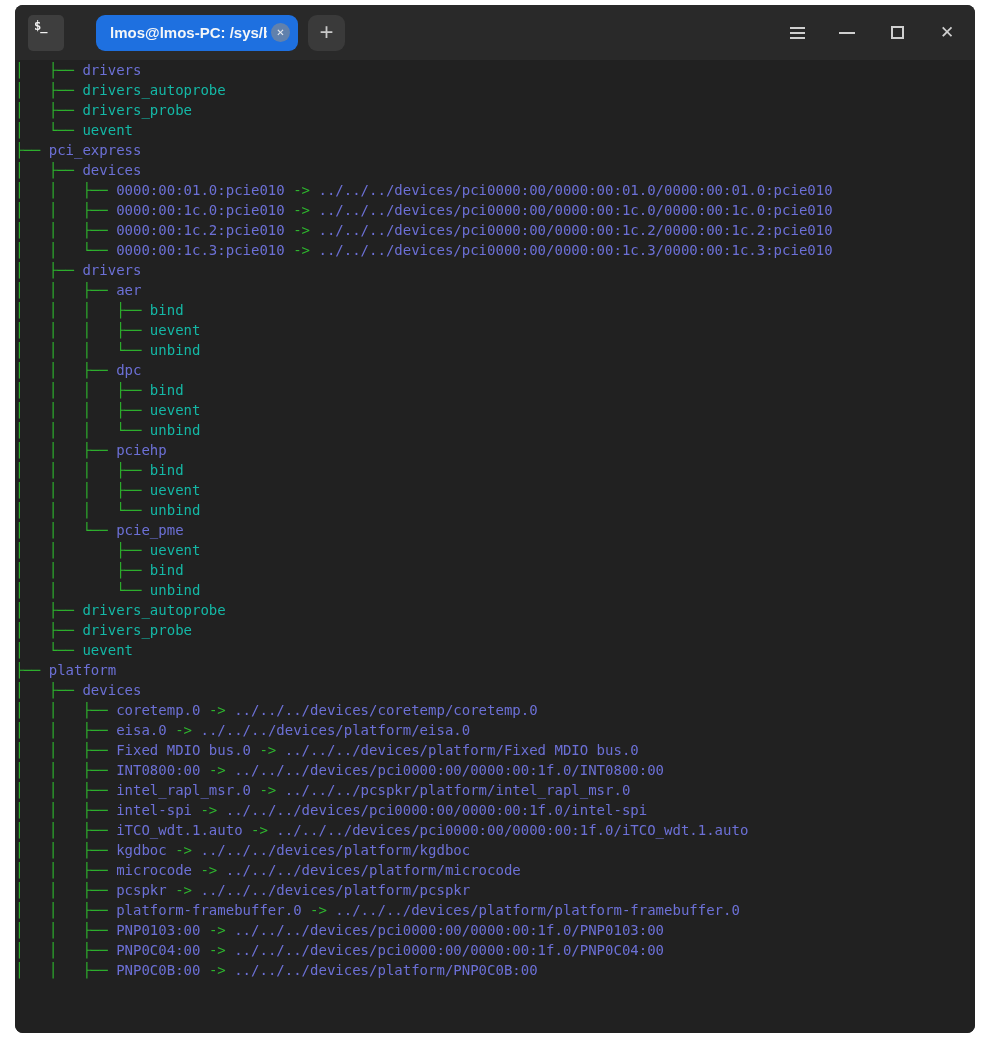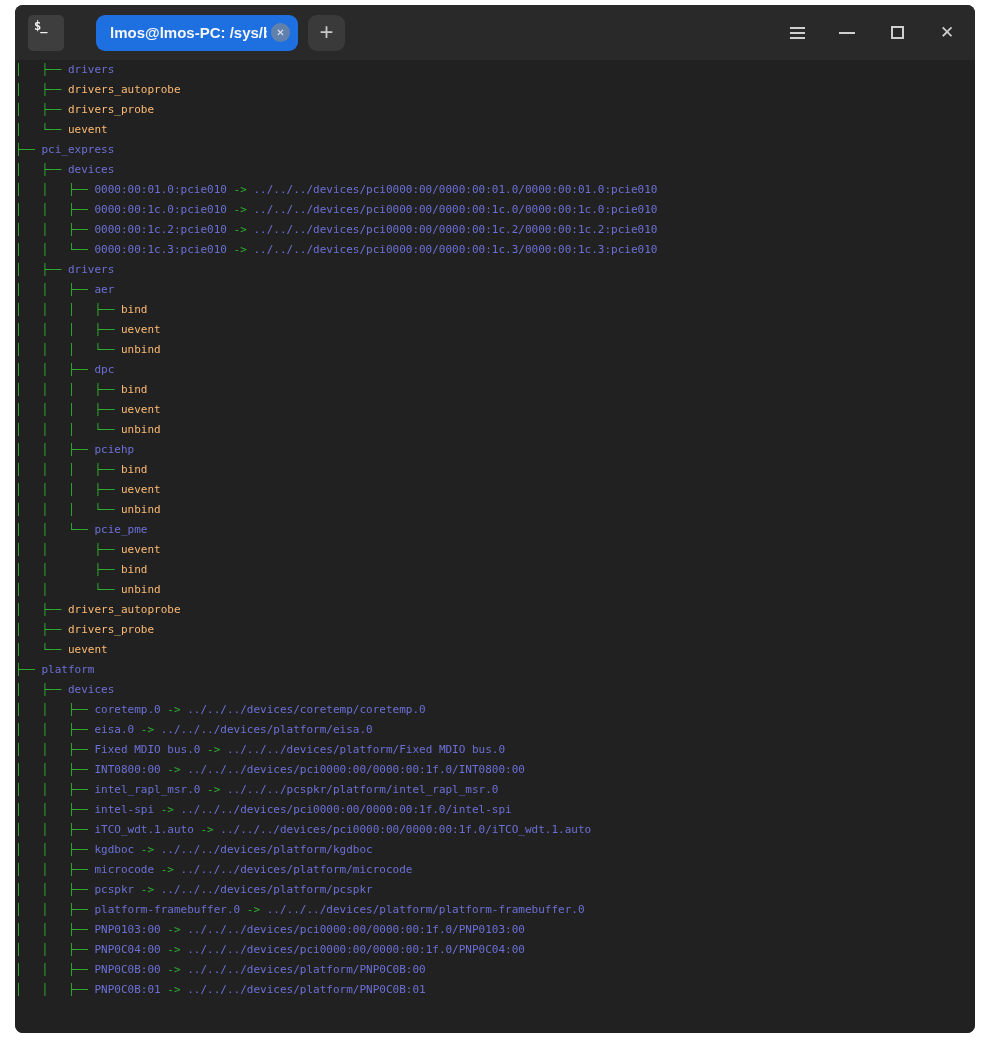--- a/index.html
+++ b/index.html
@@ -47,26 +47,26 @@
   .menu-lines{display:flex;flex-direction:column;gap:3px;width:15px;}
   .menu-lines i{display:block;height:2px;background:#cfcfcf;}
   .min-line{width:16px;height:2px;background:#cfcfcf;}
   .max-box{width:13px;height:13px;border:2px solid #cfcfcf;}
   .close-x{color:#cfcfcf;font-size:17px;line-height:1;font-weight:400;}
   
   .terminal{
     position:absolute;left:0;top:55px;right:0;bottom:0;
     background:#212121;
     font-family:"DejaVu Sans Mono",monospace;
-    font-size:11px;line-height:20px;color:#2eb52e;
+    font-size:14px;line-height:20px;color:#2eb52e;
     overflow:hidden;
   }
   .trow{height:20px;white-space:pre;}
   .pfx,.arw{color:#2eb52e;}
-  .nm.file{color:#fdba74;}
+  .nm.file{color:#14b8a6;}
   .nm.dir,.nm.link,.tgt{color:#6c70d6;}
 </style>
 </head>
 <body>
 
 <div class="window">
 
   <div class="titlebar">
     <div class="app-icon">
       <span>$_</span>
@@ -143,16 +143,15 @@
       <div class="trow"><span class="pfx">│   │   ├── </span><span class="nm link">intel_rapl_msr.0</span><span class="arw"> -&gt; </span><span class="tgt">../../../pcspkr/platform/intel_rapl_msr.0</span></div>
       <div class="trow"><span class="pfx">│   │   ├── </span><span class="nm link">intel-spi</span><span class="arw"> -&gt; </span><span class="tgt">../../../devices/pci0000:00/0000:00:1f.0/intel-spi</span></div>
       <div class="trow"><span class="pfx">│   │   ├── </span><span class="nm link">iTCO_wdt.1.auto</span><span class="arw"> -&gt; </span><span class="tgt">../../../devices/pci0000:00/0000:00:1f.0/iTCO_wdt.1.auto</span></div>
       <div class="trow"><span class="pfx">│   │   ├── </span><span class="nm link">kgdboc</span><span class="arw"> -&gt; </span><span class="tgt">../../../devices/platform/kgdboc</span></div>
       <div class="trow"><span class="pfx">│   │   ├── </span><span class="nm link">microcode</span><span class="arw"> -&gt; </span><span class="tgt">../../../devices/platform/microcode</span></div>
       <div class="trow"><span class="pfx">│   │   ├── </span><span class="nm link">pcspkr</span><span class="arw"> -&gt; </span><span class="tgt">../../../devices/platform/pcspkr</span></div>
       <div class="trow"><span class="pfx">│   │   ├── </span><span class="nm link">platform-framebuffer.0</span><span class="arw"> -&gt; </span><span class="tgt">../../../devices/platform/platform-framebuffer.0</span></div>
       <div class="trow"><span class="pfx">│   │   ├── </span><span class="nm link">PNP0103:00</span><span class="arw"> -&gt; </span><span class="tgt">../../../devices/pci0000:00/0000:00:1f.0/PNP0103:00</span></div>
       <div class="trow"><span class="pfx">│   │   ├── </span><span class="nm link">PNP0C04:00</span><span class="arw"> -&gt; </span><span class="tgt">../../../devices/pci0000:00/0000:00:1f.0/PNP0C04:00</span></div>
       <div class="trow"><span class="pfx">│   │   ├── </span><span class="nm link">PNP0C0B:00</span><span class="arw"> -&gt; </span><span class="tgt">../../../devices/platform/PNP0C0B:00</span></div>
-      <div class="trow"><span class="pfx">│   │   ├── </span><span class="nm link">PNP0C0B:01</span><span class="arw"> -&gt; </span><span class="tgt">../../../devices/platform/PNP0C0B:01</span></div>
     </div>
 
 </div>
 
 </body></html>

